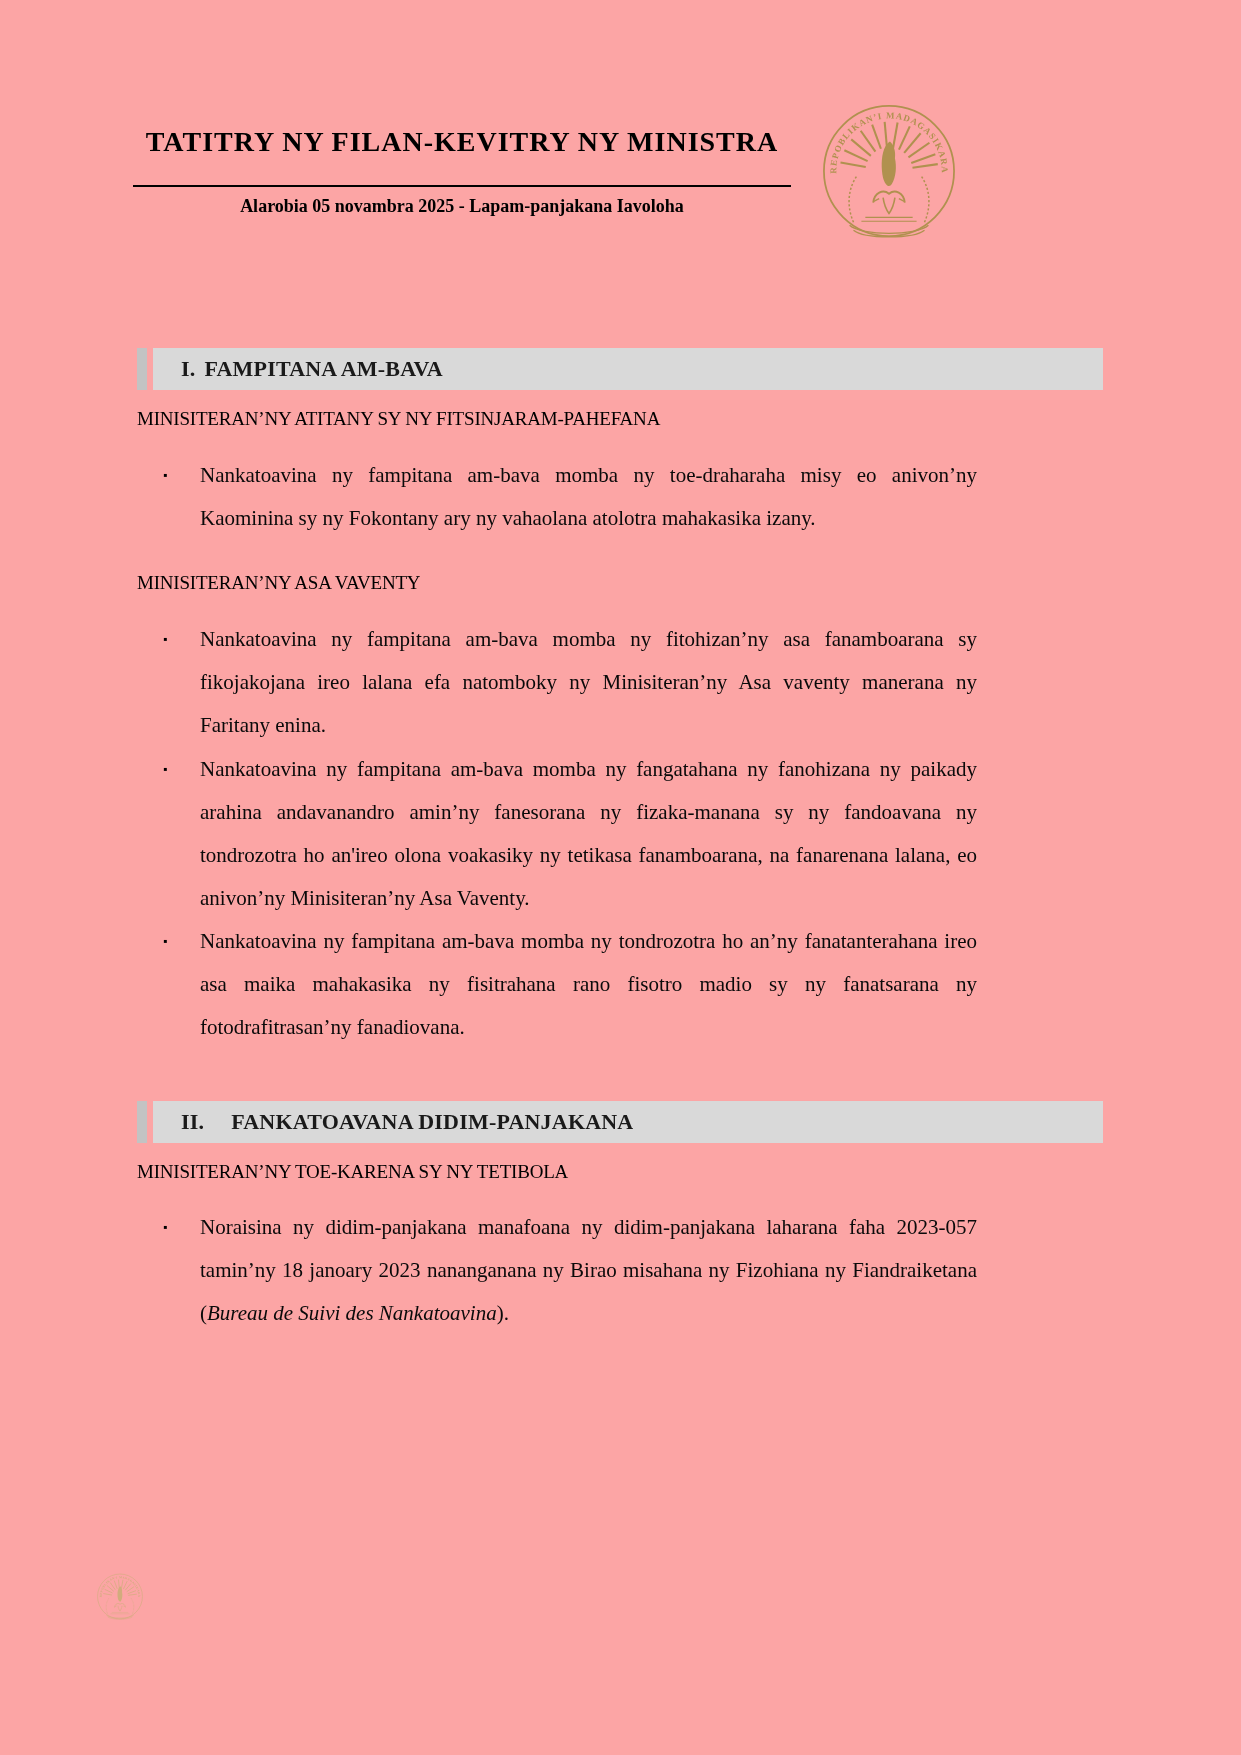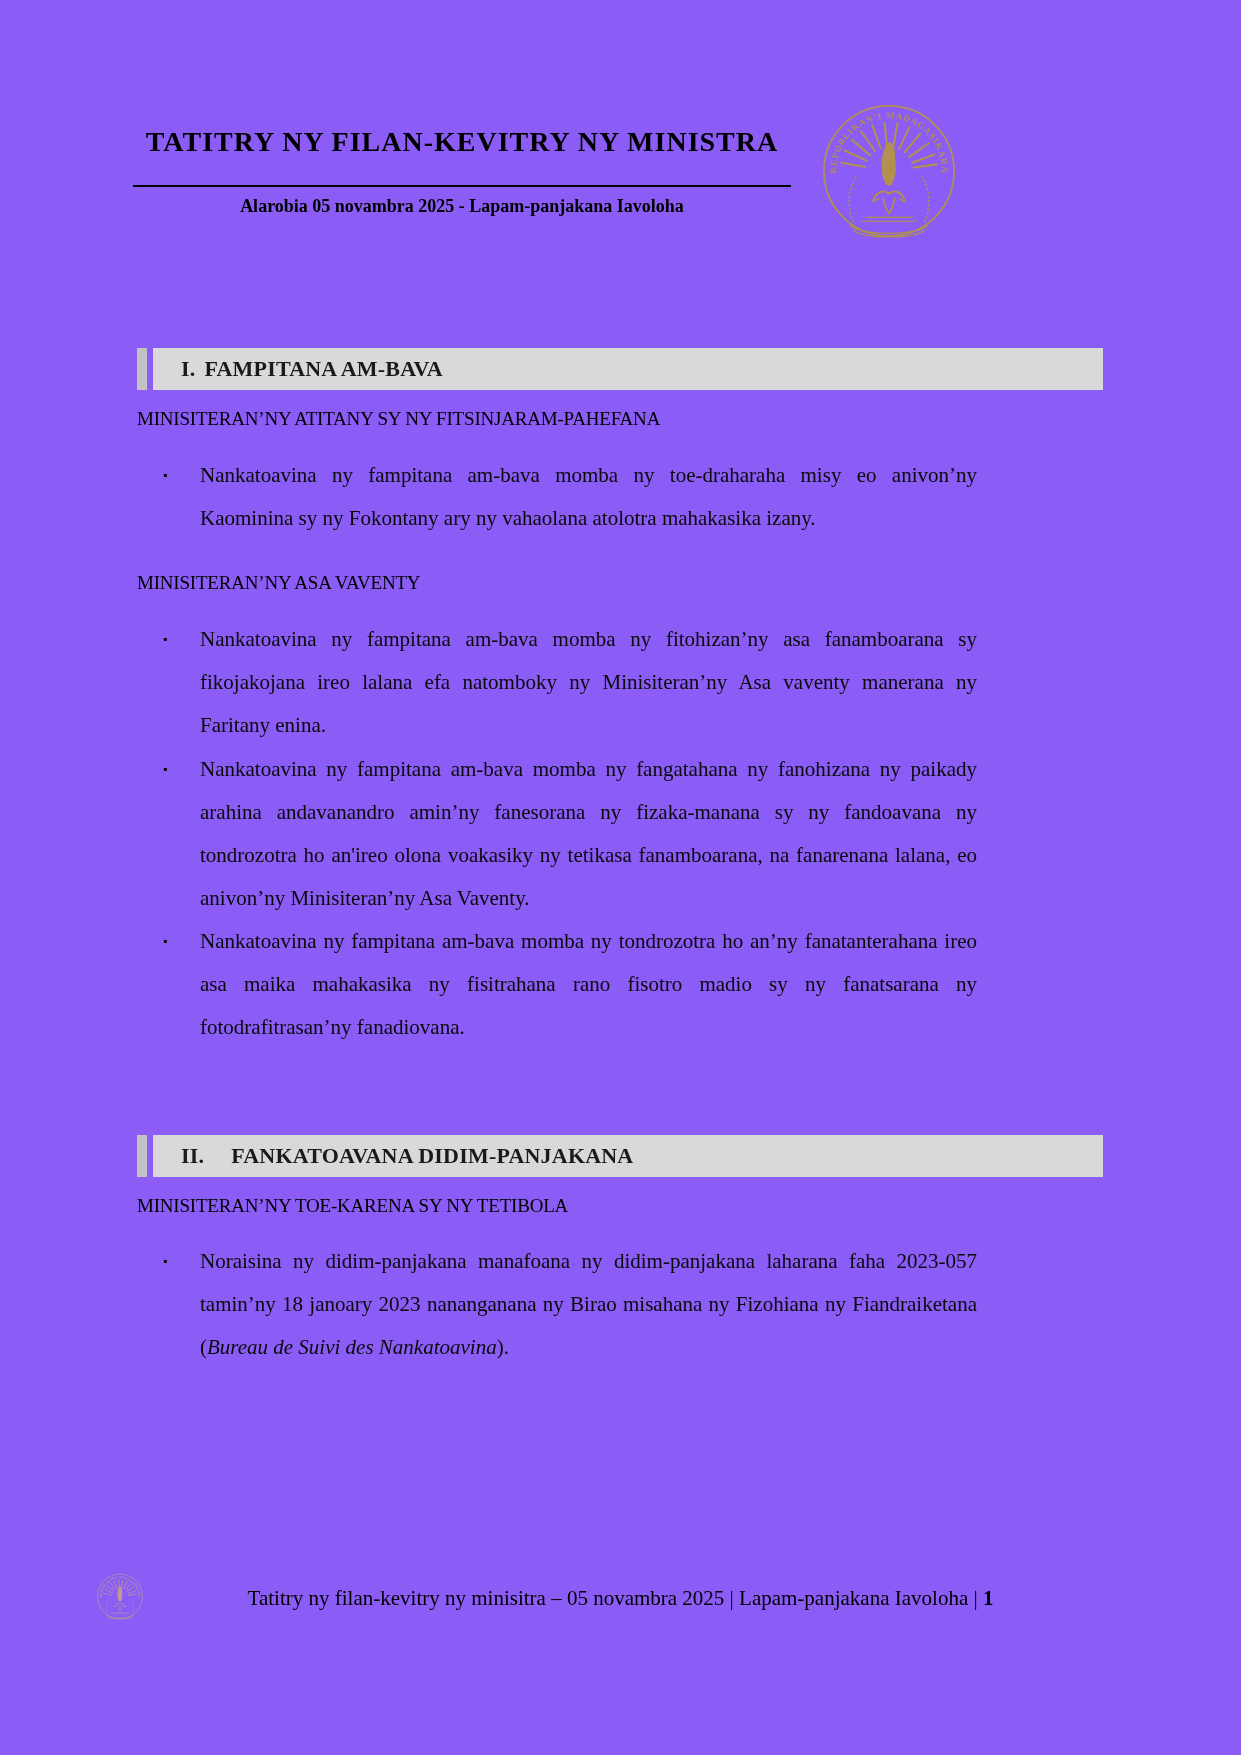--- a/index.html
+++ b/index.html
@@ -1,19 +1,19 @@
 <!DOCTYPE html>
 <html><head>
 <meta charset="utf-8">
 <style>
   html,body{margin:0;padding:0;background:#fff;}
   .page{
     position:relative;
     width:1241px;height:1755px;
-    background:#8b5cf6;
+    background:#fca5a5;
     font-family:"Liberation Serif","DejaVu Serif",serif;
     color:#111;
     overflow:hidden;
   }
   
   .header{
     position:absolute;top:124px;left:133px;width:658px;
     text-align:center;
   }
   .doc-title{
@@ -23,21 +23,21 @@
   .title-rule{
     border:none;border-top:2px solid #000;
     margin:26px 0 9px 0;width:100%;
   }
   .doc-subtitle{
     margin:0;font-size:18px;font-weight:bold;color:#000;white-space:nowrap;
   }
   .seal-main{position:absolute;top:100px;left:820px;}
   
   .doc-body{position:absolute;top:348px;left:137px;width:840px;}
-  .doc-section + .doc-section{margin-top:86px;}
+  .doc-section + .doc-section{margin-top:52px;}
   .section-bar{display:flex;height:42px;width:966px;}
   .bar-notch{width:10px;background:#c3c3c3;margin-right:6px;flex:none;}
   .bar-main{
     flex:1;background:#d9d9d9;display:flex;align-items:center;
     padding-left:28px;
   }
   .section-number,.section-title{
     font-size:22px;font-weight:bold;color:#1a1a1a;letter-spacing:.2px;
   }
   .doc-section:nth-of-type(1) .section-number{margin-right:9px;}
@@ -176,18 +176,14 @@
             </ul>
   </div>
 </div>
   </section>
 </div>
 
   <svg class="seal-footer" width="48" height="51" viewBox="0 0 140 150" style="color:#c8ae74">
     <use href="#seal"></use>
   </svg>
 
-  <div class="footer">
-    <span>Tatitry ny filan-kevitry ny minisitra – 05 novambra 2025 | Lapam-panjakana Iavoloha |</span>
-    <span class="pgnum">1</span>
-  </div>
 
 </div>
 
 </body></html>

